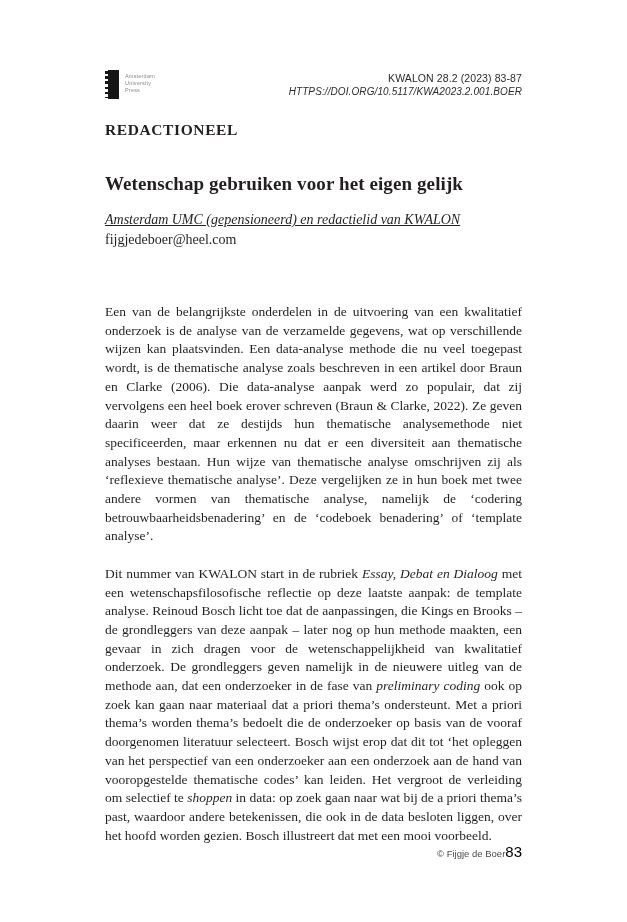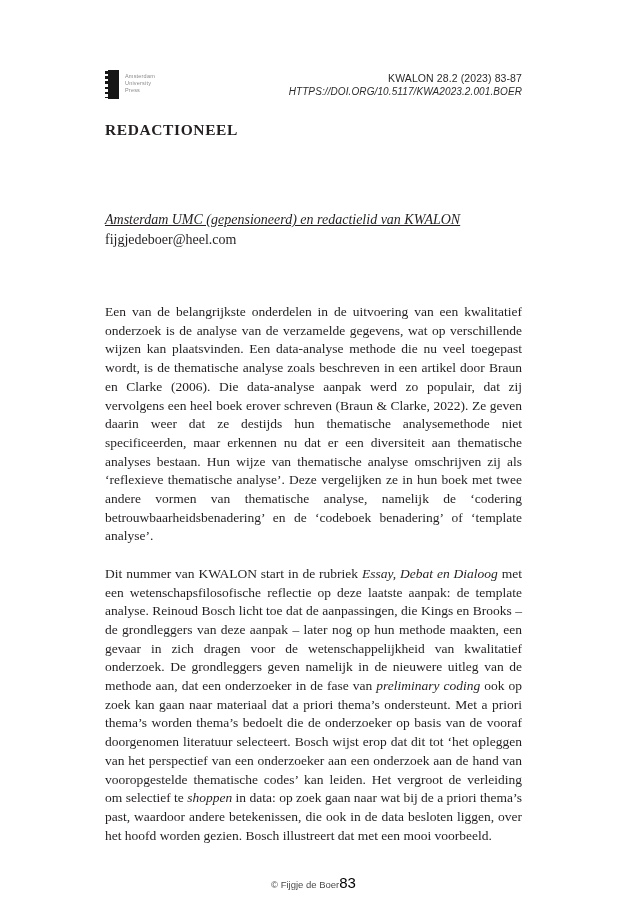--- a/index.html
+++ b/index.html
@@ -106,25 +106,25 @@
     line-height: 18.7px;
     text-align: justify;
     font-family: Liberation Serif, serif;
   }
   .article-body p { margin: 0 0 18.7px 0; }
   .article-body em { font-style: italic; }
 
   
   .page-footer {
     position: absolute;
-    top: 874px;
+    top: 843px;
     left: 105px;
     width: 417px;
     display: flex;
-    justify-content: center;
+    justify-content: flex-end;
     align-items: baseline;
   }
   .footer-copyright {
     font-family: "Liberation Sans", sans-serif;
     font-size: 9.5px;
     color: #4a4a4a;
   }
   .footer-pagenum {
     font-family: Liberation Sans, sans-serif;
     font-size: 15px;
@@ -146,20 +146,21 @@
       </div>
     </div>
     <div class="cite-block">
       <div class="cite-line">KWALON 28.2 (2023) 83-87</div>
       <div class="doi-line">HTTPS://DOI.ORG/10.5117/KWA2023.2.001.BOER</div>
     </div>
   </header>
 
   <div class="section-heading">REDACTIONEEL</div>
 
+  <h1 class="article-title" style="margin:0;">Wetenschap gebruiken voor het eigen gelijk</h1>
 
   <div class="author-block">
     <div class="author-affiliation">Amsterdam UMC (gepensioneerd) en redactielid van KWALON</div>
     <div class="author-email">fijgjedeboer@heel.com</div>
   </div>
 
   <div class="article-body">
       <p><span>Een van de belangrijkste onderdelen in de uitvoering van een kwalitatief onderzoek is de analyse van de verzamelde gegevens, wat op verschillende wijzen kan plaatsvinden. Een data-analyse methode die nu veel toegepast wordt, is de thematische analyse zoals beschreven in een artikel door Braun en Clarke (2006). Die data-analyse aanpak werd zo populair, dat zij vervolgens een heel boek erover schreven (Braun &amp; Clarke, 2022). Ze geven daarin weer dat ze destijds hun thematische analysemethode niet specificeerden, maar erkennen nu dat er een diversiteit aan thematische analyses bestaan. Hun wijze van thematische analyse omschrijven zij als ‘reflexieve thematische analyse’. Deze vergelijken ze in hun boek met twee andere vormen van thematische analyse, namelijk de ‘codering betrouwbaarheidsbenadering’ en de ‘codeboek benadering’ of ‘template analyse’.</span></p>
       <p><span>Dit nummer van KWALON start in de rubriek </span><em>Essay, Debat en Dialoog</em><span> met een wetenschapsfilosofische reflectie op deze laatste aanpak: de template analyse. Reinoud Bosch licht toe dat de aanpassingen, die Kings en Brooks – de grondleggers van deze aanpak – later nog op hun methode maakten, een gevaar in zich dragen voor de wetenschappelijkheid van kwalitatief onderzoek. De grondleggers geven namelijk in de nieuwere uitleg van de methode aan, dat een onderzoeker in de fase van </span><em>preliminary coding</em><span> ook op zoek kan gaan naar materiaal dat a priori thema’s ondersteunt. Met a priori thema’s worden thema’s bedoelt die de onderzoeker op basis van de vooraf doorgenomen literatuur selecteert. Bosch wijst erop dat dit tot ‘het opleggen van het perspectief van een onderzoeker aan een onderzoek aan de hand van vooropgestelde thematische codes’ kan leiden. Het vergroot de verleiding om selectief te </span><em>shoppen</em><span> in data: op zoek gaan naar wat bij de a priori thema’s past, waardoor andere betekenissen, die ook in de data besloten liggen, over het hoofd worden gezien. Bosch illustreert dat met een mooi voorbeeld.</span></p>
     </div>

